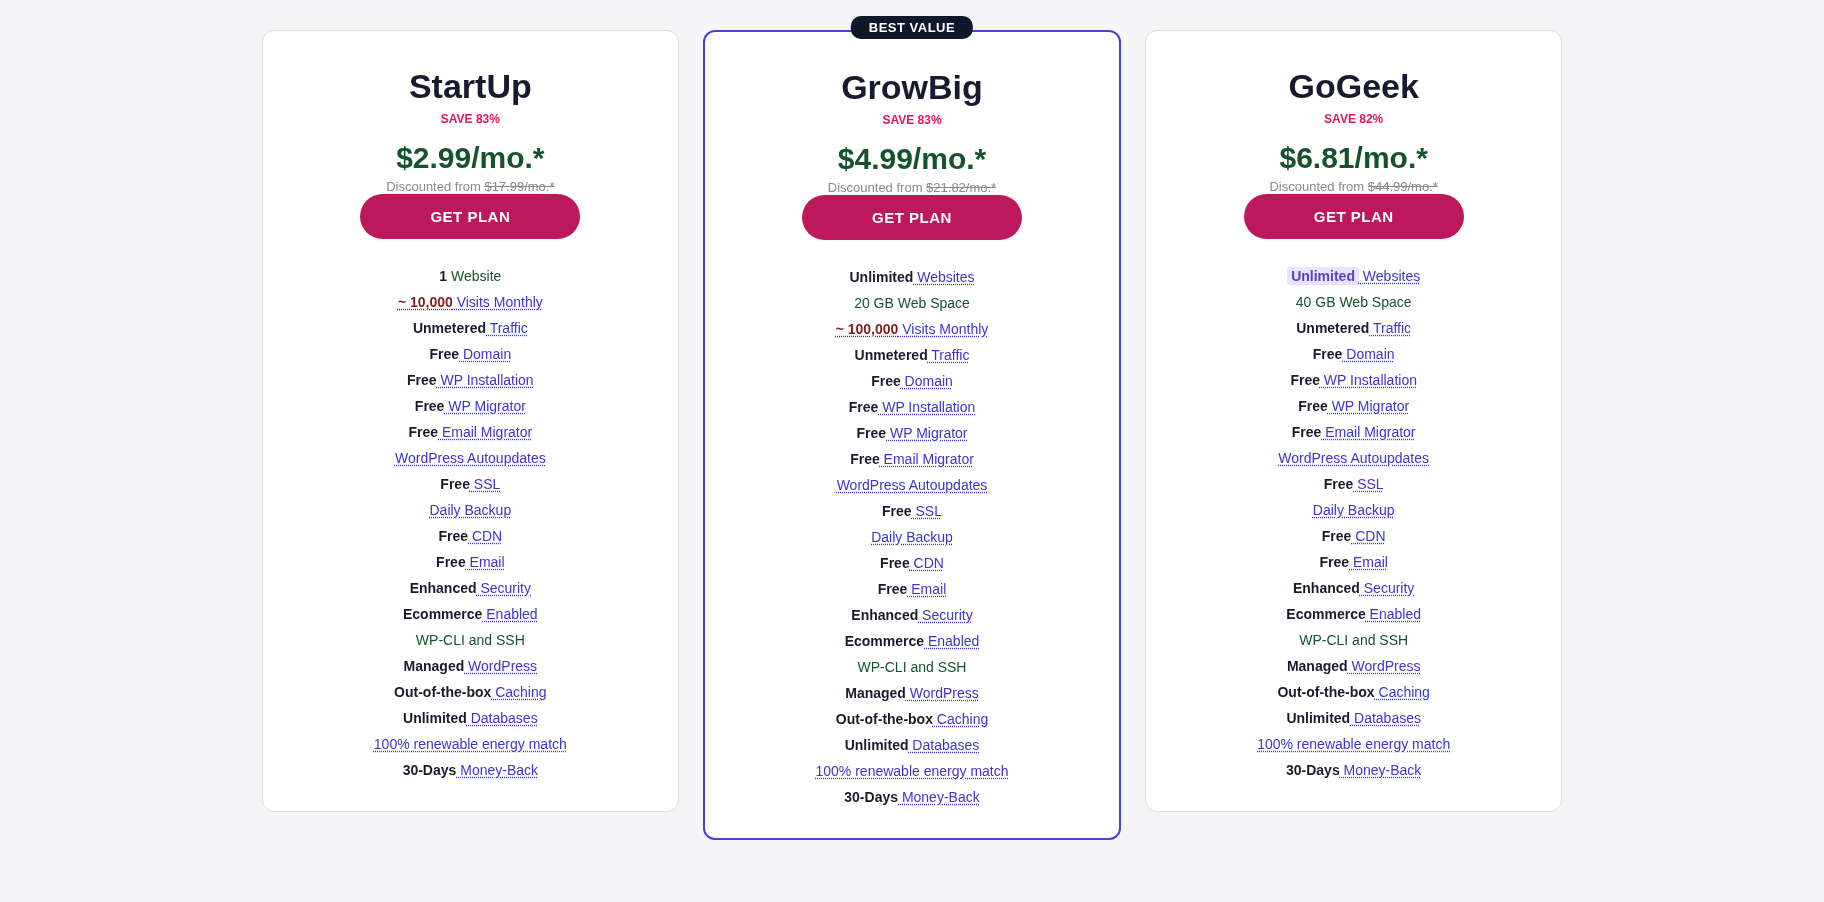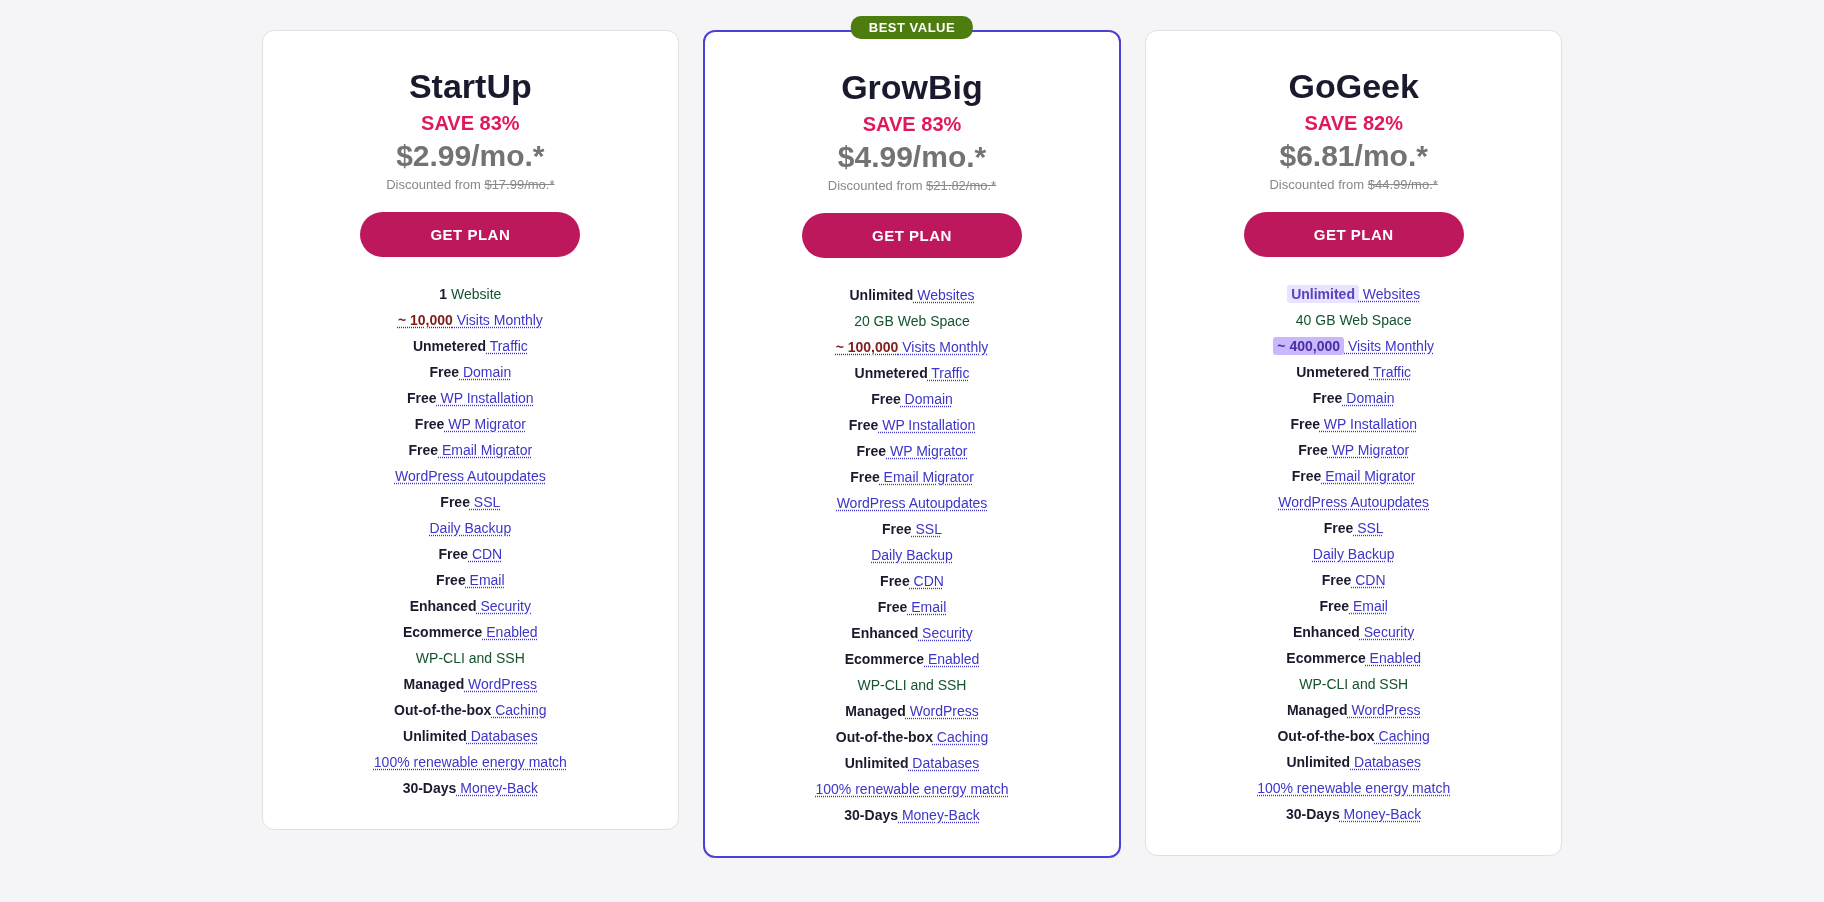--- a/index.html
+++ b/index.html
@@ -29,51 +29,50 @@
       position: relative;
     }
     .plan-card.featured {
       border: 2px solid #4a3fd6;
     }
     .best-value-badge {
       position: absolute;
       top: -16px;
       left: 50%;
       transform: translateX(-50%);
-      background: #4d7c0f;
+      background: #0f172a;
       color: #fff;
       font-size: 13px;
       font-weight: 700;
       padding: 4px 18px;
       border-radius: 10px;
       letter-spacing: 0.5px;
       white-space: nowrap;
     }
     .plan-name {
       font-size: 34px;
       font-weight: 800;
       color: #1a1a2e;
       margin-bottom: 6px;
     }
     .save-badge {
-      font-size: 20px;
+      font-size: 12px;
       font-weight: 700;
       color: #e0185e;
-      margin-bottom: 4px;
+      margin-bottom: 15px;
     }
     .price {
       font-size: 30px;
       font-weight: 800;
-      color: #737373;
+      color: #14532d;
       margin-bottom: 4px;
     }
     .original-price {
       font-size: 13px;
       color: #888;
-      margin-bottom: 20px;
     }
     .original-price s {
       text-decoration: line-through;
     }
     .get-plan-btn {
       background: #be185d;
       color: #fff;
       border: none;
       border-radius: 50px;
       padding: 14px 44px;
@@ -197,21 +196,20 @@
     <div class="plan-card">
       
       <div class="plan-name">GoGeek</div>
       <div class="save-badge">SAVE 82%</div>
       <div class="price">$6.81/mo.*</div>
       <div class="original-price">Discounted from <s>$44.99/mo.*</s></div>
       <button class="get-plan-btn">GET PLAN</button>
       <ul class="features-list">
         <li><span class="highlight-purple">Unlimited</span><span class="feat-link"> Websites</span></li>
         <li><span class="feat-bold"></span><span class="feat-normal">40 GB Web Space</span></li>
-        <li><span class="highlight-purple-text">~ 400,000</span><span class="feat-link"> Visits Monthly</span></li>
         <li><span class="feat-bold">Unmetered</span><span class="feat-link"> Traffic</span></li>
         <li><span class="feat-bold">Free</span><span class="feat-link"> Domain</span></li>
         <li><span class="feat-bold">Free</span><span class="feat-link"> WP Installation</span></li>
         <li><span class="feat-bold">Free</span><span class="feat-link"> WP Migrator</span></li>
         <li><span class="feat-bold">Free</span><span class="feat-link"> Email Migrator</span></li>
         <li><span class="feat-link">WordPress Autoupdates</span></li>
         <li><span class="feat-bold">Free</span><span class="feat-link"> SSL</span></li>
         <li><span class="feat-link">Daily Backup</span></li>
         <li><span class="feat-bold">Free</span><span class="feat-link"> CDN</span></li>
         <li><span class="feat-bold">Free</span><span class="feat-link"> Email</span></li>

